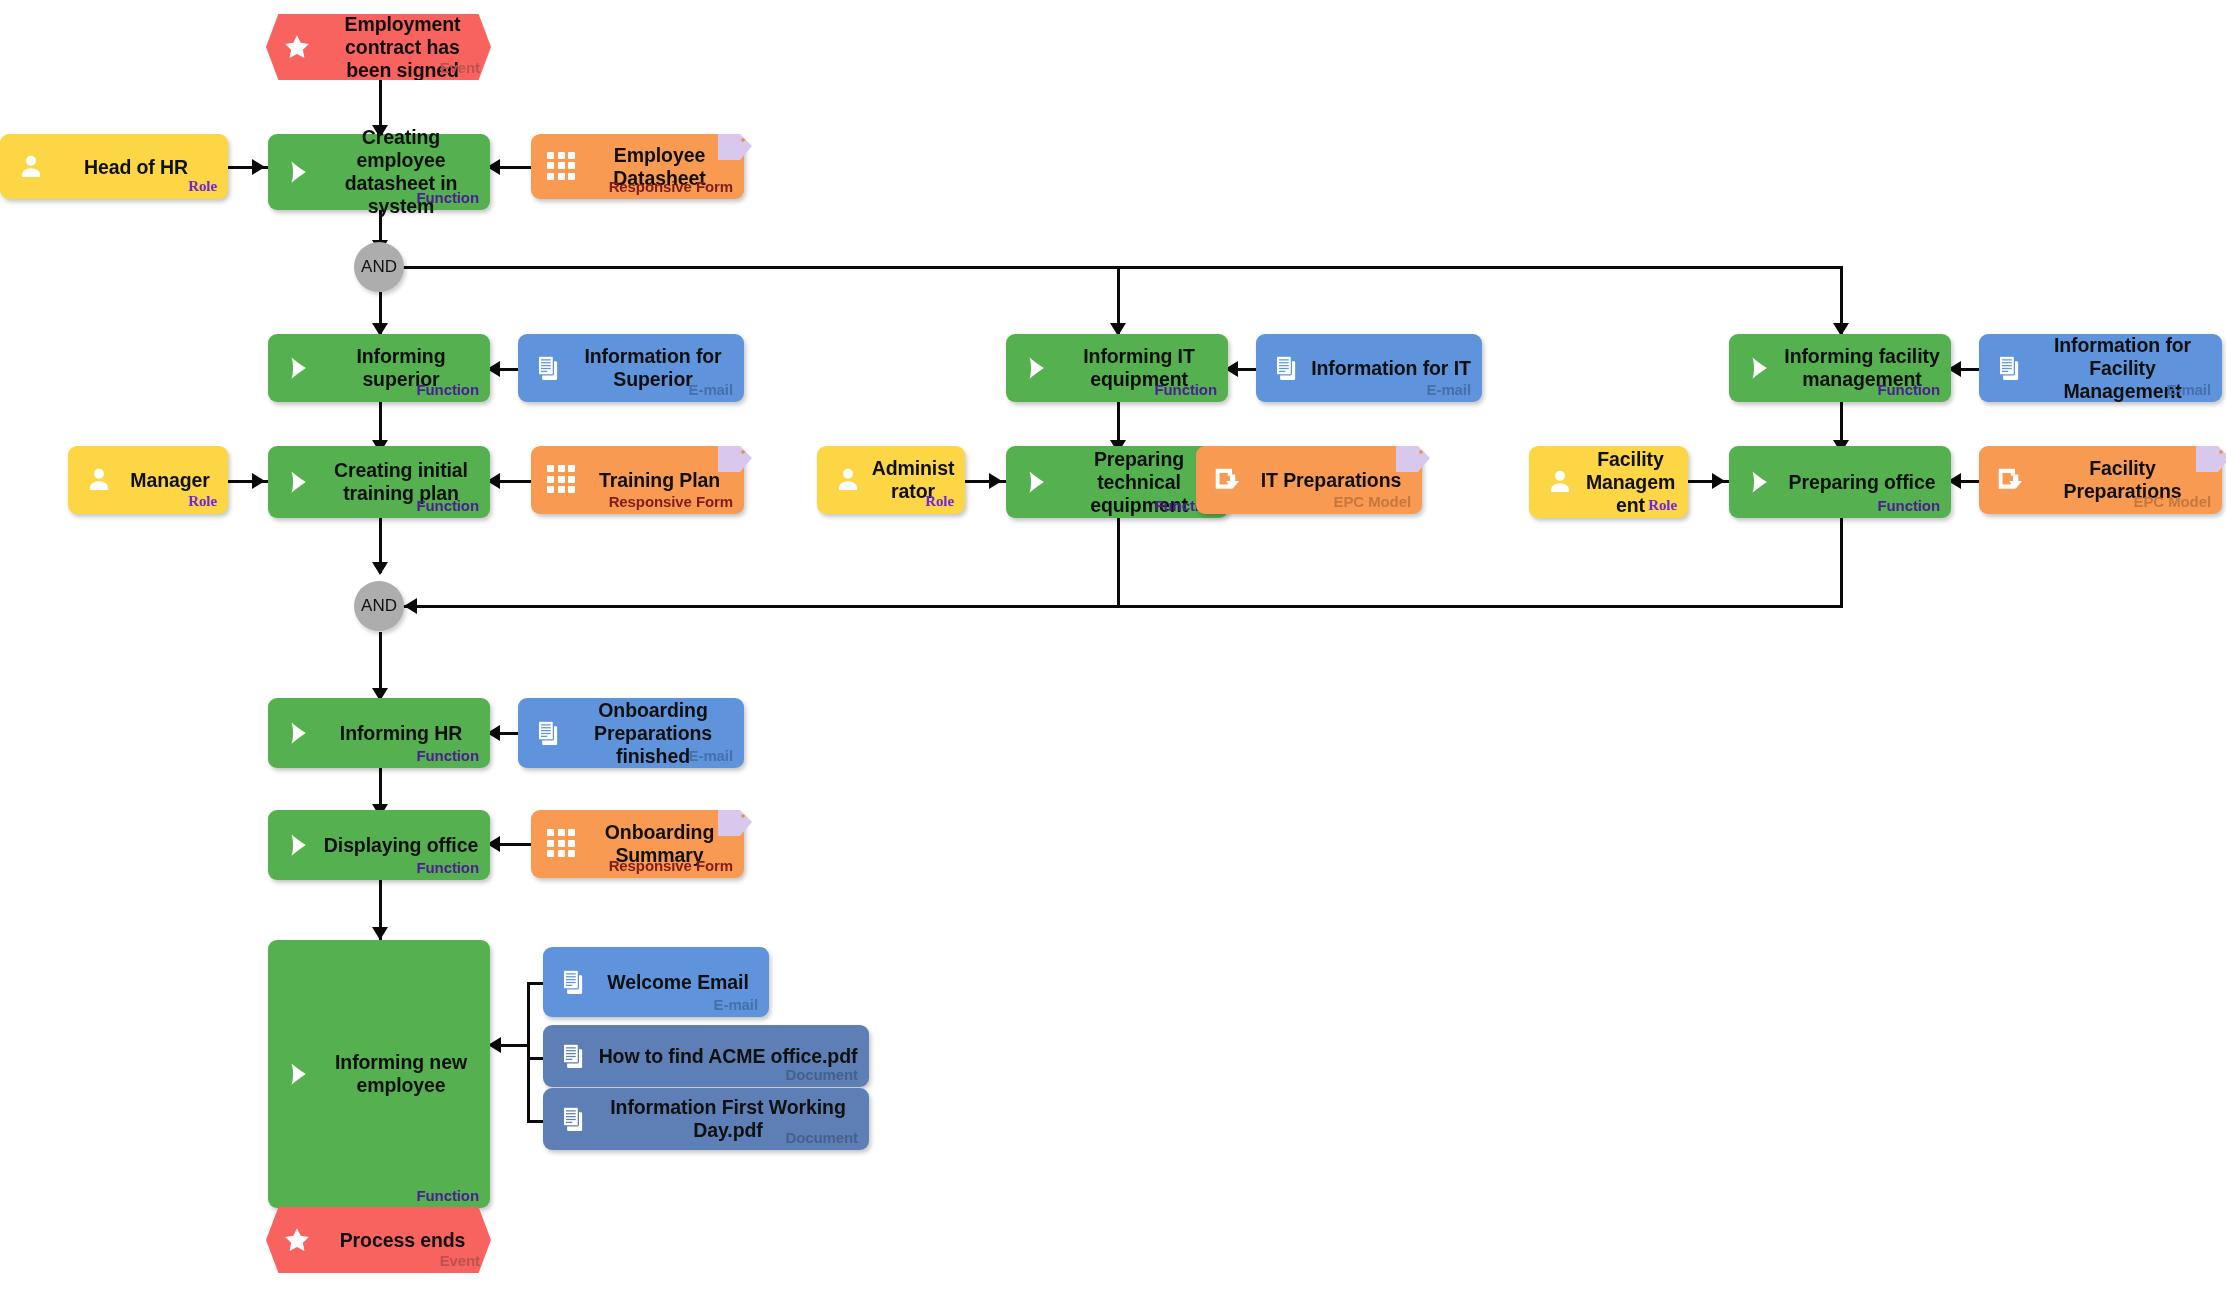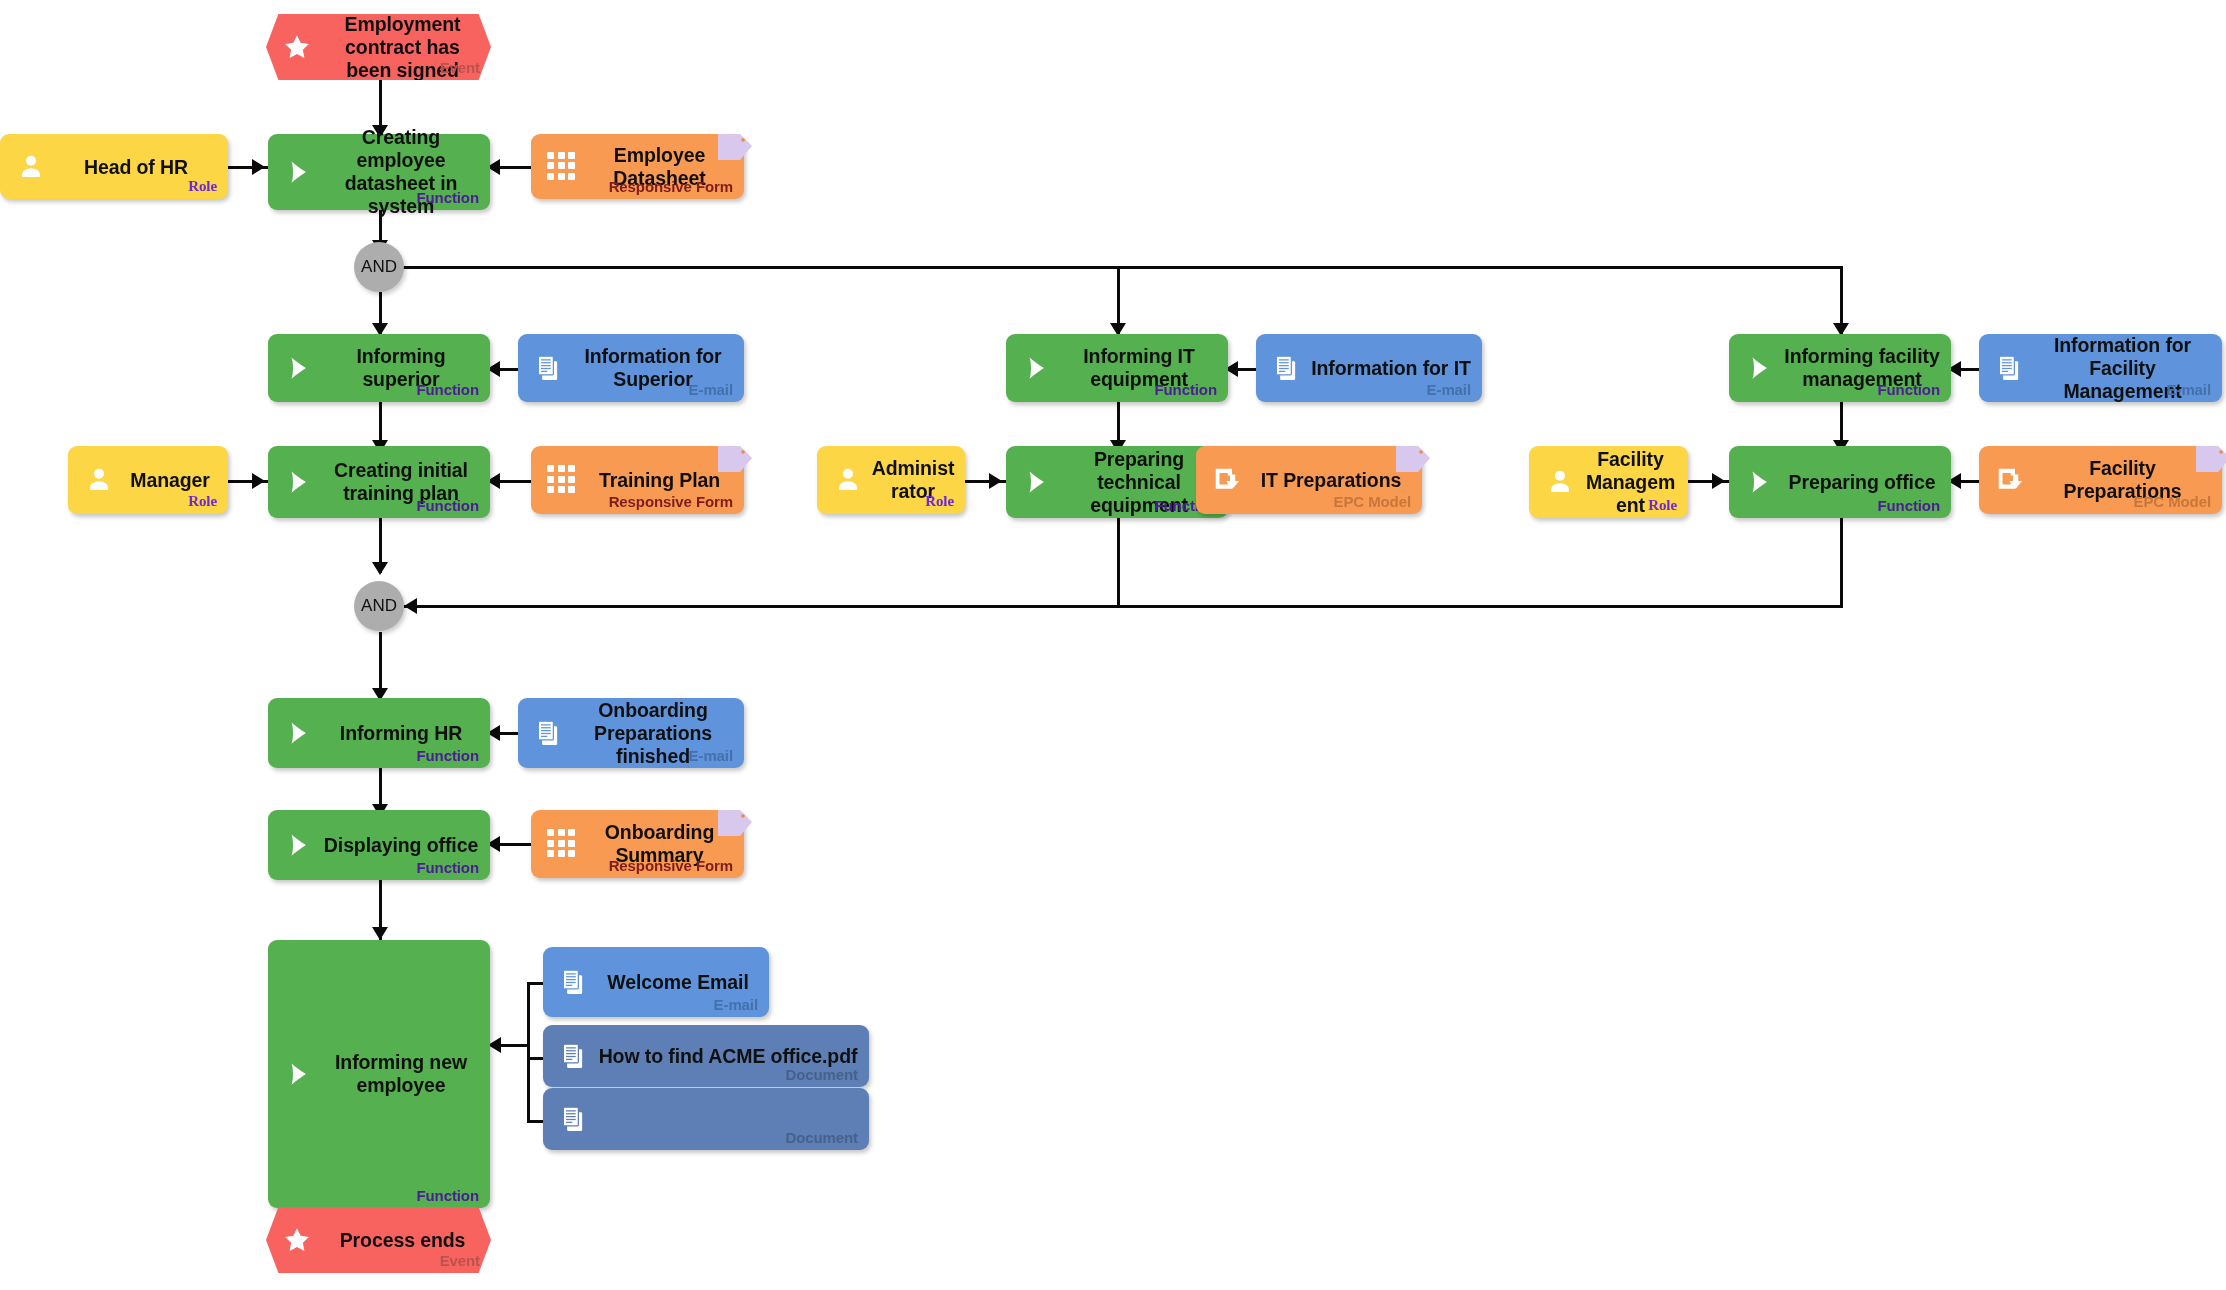--- a/index.html
+++ b/index.html
@@ -620,20 +620,21 @@
           <rect x="3.5" y="2.5" width="12" height="15" rx="1" fill="#ffffff" stroke="#5d7fb5" stroke-width="1"></rect>
           <g fill="#5d7fb5">
             <rect x="5.6" y="5" width="7.8" height="1"></rect>
             <rect x="5.6" y="7.3" width="7.8" height="1"></rect>
             <rect x="5.6" y="9.6" width="7.8" height="1"></rect>
             <rect x="5.6" y="11.9" width="7.8" height="1"></rect>
             <rect x="5.6" y="14.2" width="5" height="1"></rect>
           </g>
         </svg>
     </span>
+    <span class="title">Information First Working Day.pdf</span>
     <span class="stereotype">Document</span>
   </div>
 
   <div class="node n-event" style="left:266px; top:1207px; width:225px; height:66px;">
     <span class="ic">
       <svg viewBox="0 0 24 24" fill="#ffffff">
           <path d="M12 2.5l2.9 6.1 6.6.9-4.8 4.6 1.2 6.6L12 17.6 6.1 20.7l1.2-6.6L2.5 9.5l6.6-.9z"></path>
         </svg>
     </span>
     <span class="title">Process ends</span>

